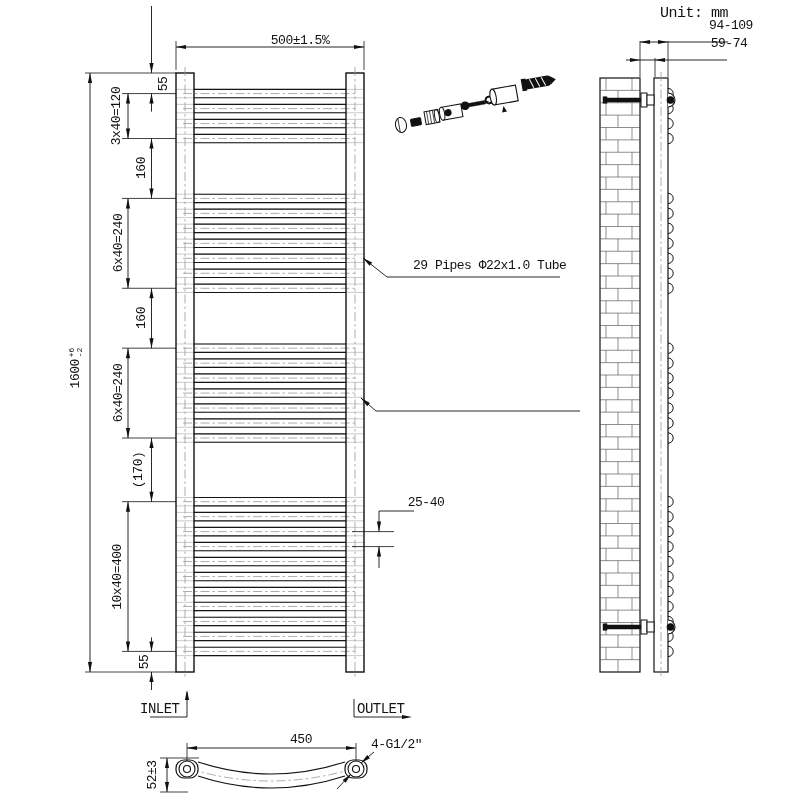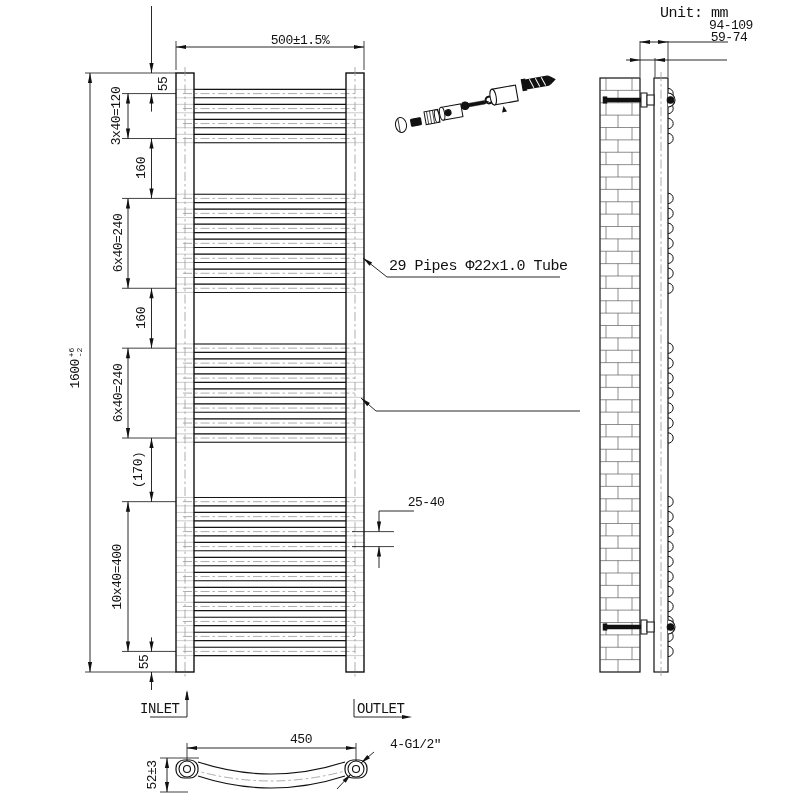--- a/index.html
+++ b/index.html
@@ -2,21 +2,21 @@
 <html><head>
 <meta charset="utf-8">
 <style>
   html,body{margin:0;padding:0;background:#fff;}
   #canvas{position:relative;width:800px;height:800px;background:#fff;overflow:hidden;
           font-family:"Liberation Mono","DejaVu Sans Mono",monospace;color:#111;}
   #linework{position:absolute;left:0;top:0;}
   .t{position:absolute;white-space:nowrap;font-size:13px;line-height:1;letter-spacing:-0.5px;}
   .ctr{transform:translate(-50%,-50%);margin-left:30px;}
   .rot{transform:translate(-50%,-50%) rotate(-90deg);}
-  .lbl{font-size:15px;}
+  .lbl{font-size:13px;margin-left:24px;}
   .big{font-size:15px;}
   .io{font-size:14px;}
   .tol{display:inline-flex;flex-direction:column;font-size:8px;line-height:1.05;vertical-align:middle;margin-left:2px;letter-spacing:0;}
 </style>
 </head>
 <body>
 
 <div id="canvas">
 
   <svg id="linework" width="800" height="800" viewBox="0 0 800 800">
@@ -503,21 +503,21 @@
   <div class="t rot" style="left:118px;top:393px;">6x40=240</div>
   <div class="t rot" style="left:138px;top:470px;">(170)</div>
   <div class="t rot" style="left:117px;top:577px;">10x40=400</div>
   <div class="t rot" style="left:144px;top:662px;">55</div>
 
   <div class="t lbl" style="left:389px;top:259px;">29 Pipes Φ22x1.0 Tube</div>
 
   <div class="t ctr" style="left:396px;top:502px;">25-40</div>
 
   <div class="t ctr" style="left:701px;top:25px;">94-109</div>
-  <div class="t ctr" style="left:699px;top:37px;">59-74</div>
+  <div class="t ctr" style="left:699px;top:43px;">59-74</div>
 
   <div class="t io" style="left:140px;top:702px;">INLET</div>
   <div class="t io" style="left:357px;top:702px;">OUTLET</div>
 
   <div class="t ctr" style="left:271px;top:739px;">450</div>
-  <div class="t" style="left:371px;top:738px;margin-left:19px;">4-G1/2″</div>
+  <div class="t" style="left:371px;top:738px;">4-G1/2″</div>
   <div class="t rot" style="left:152px;top:775px;">52±3</div>
 </div>
 
 </body></html>

